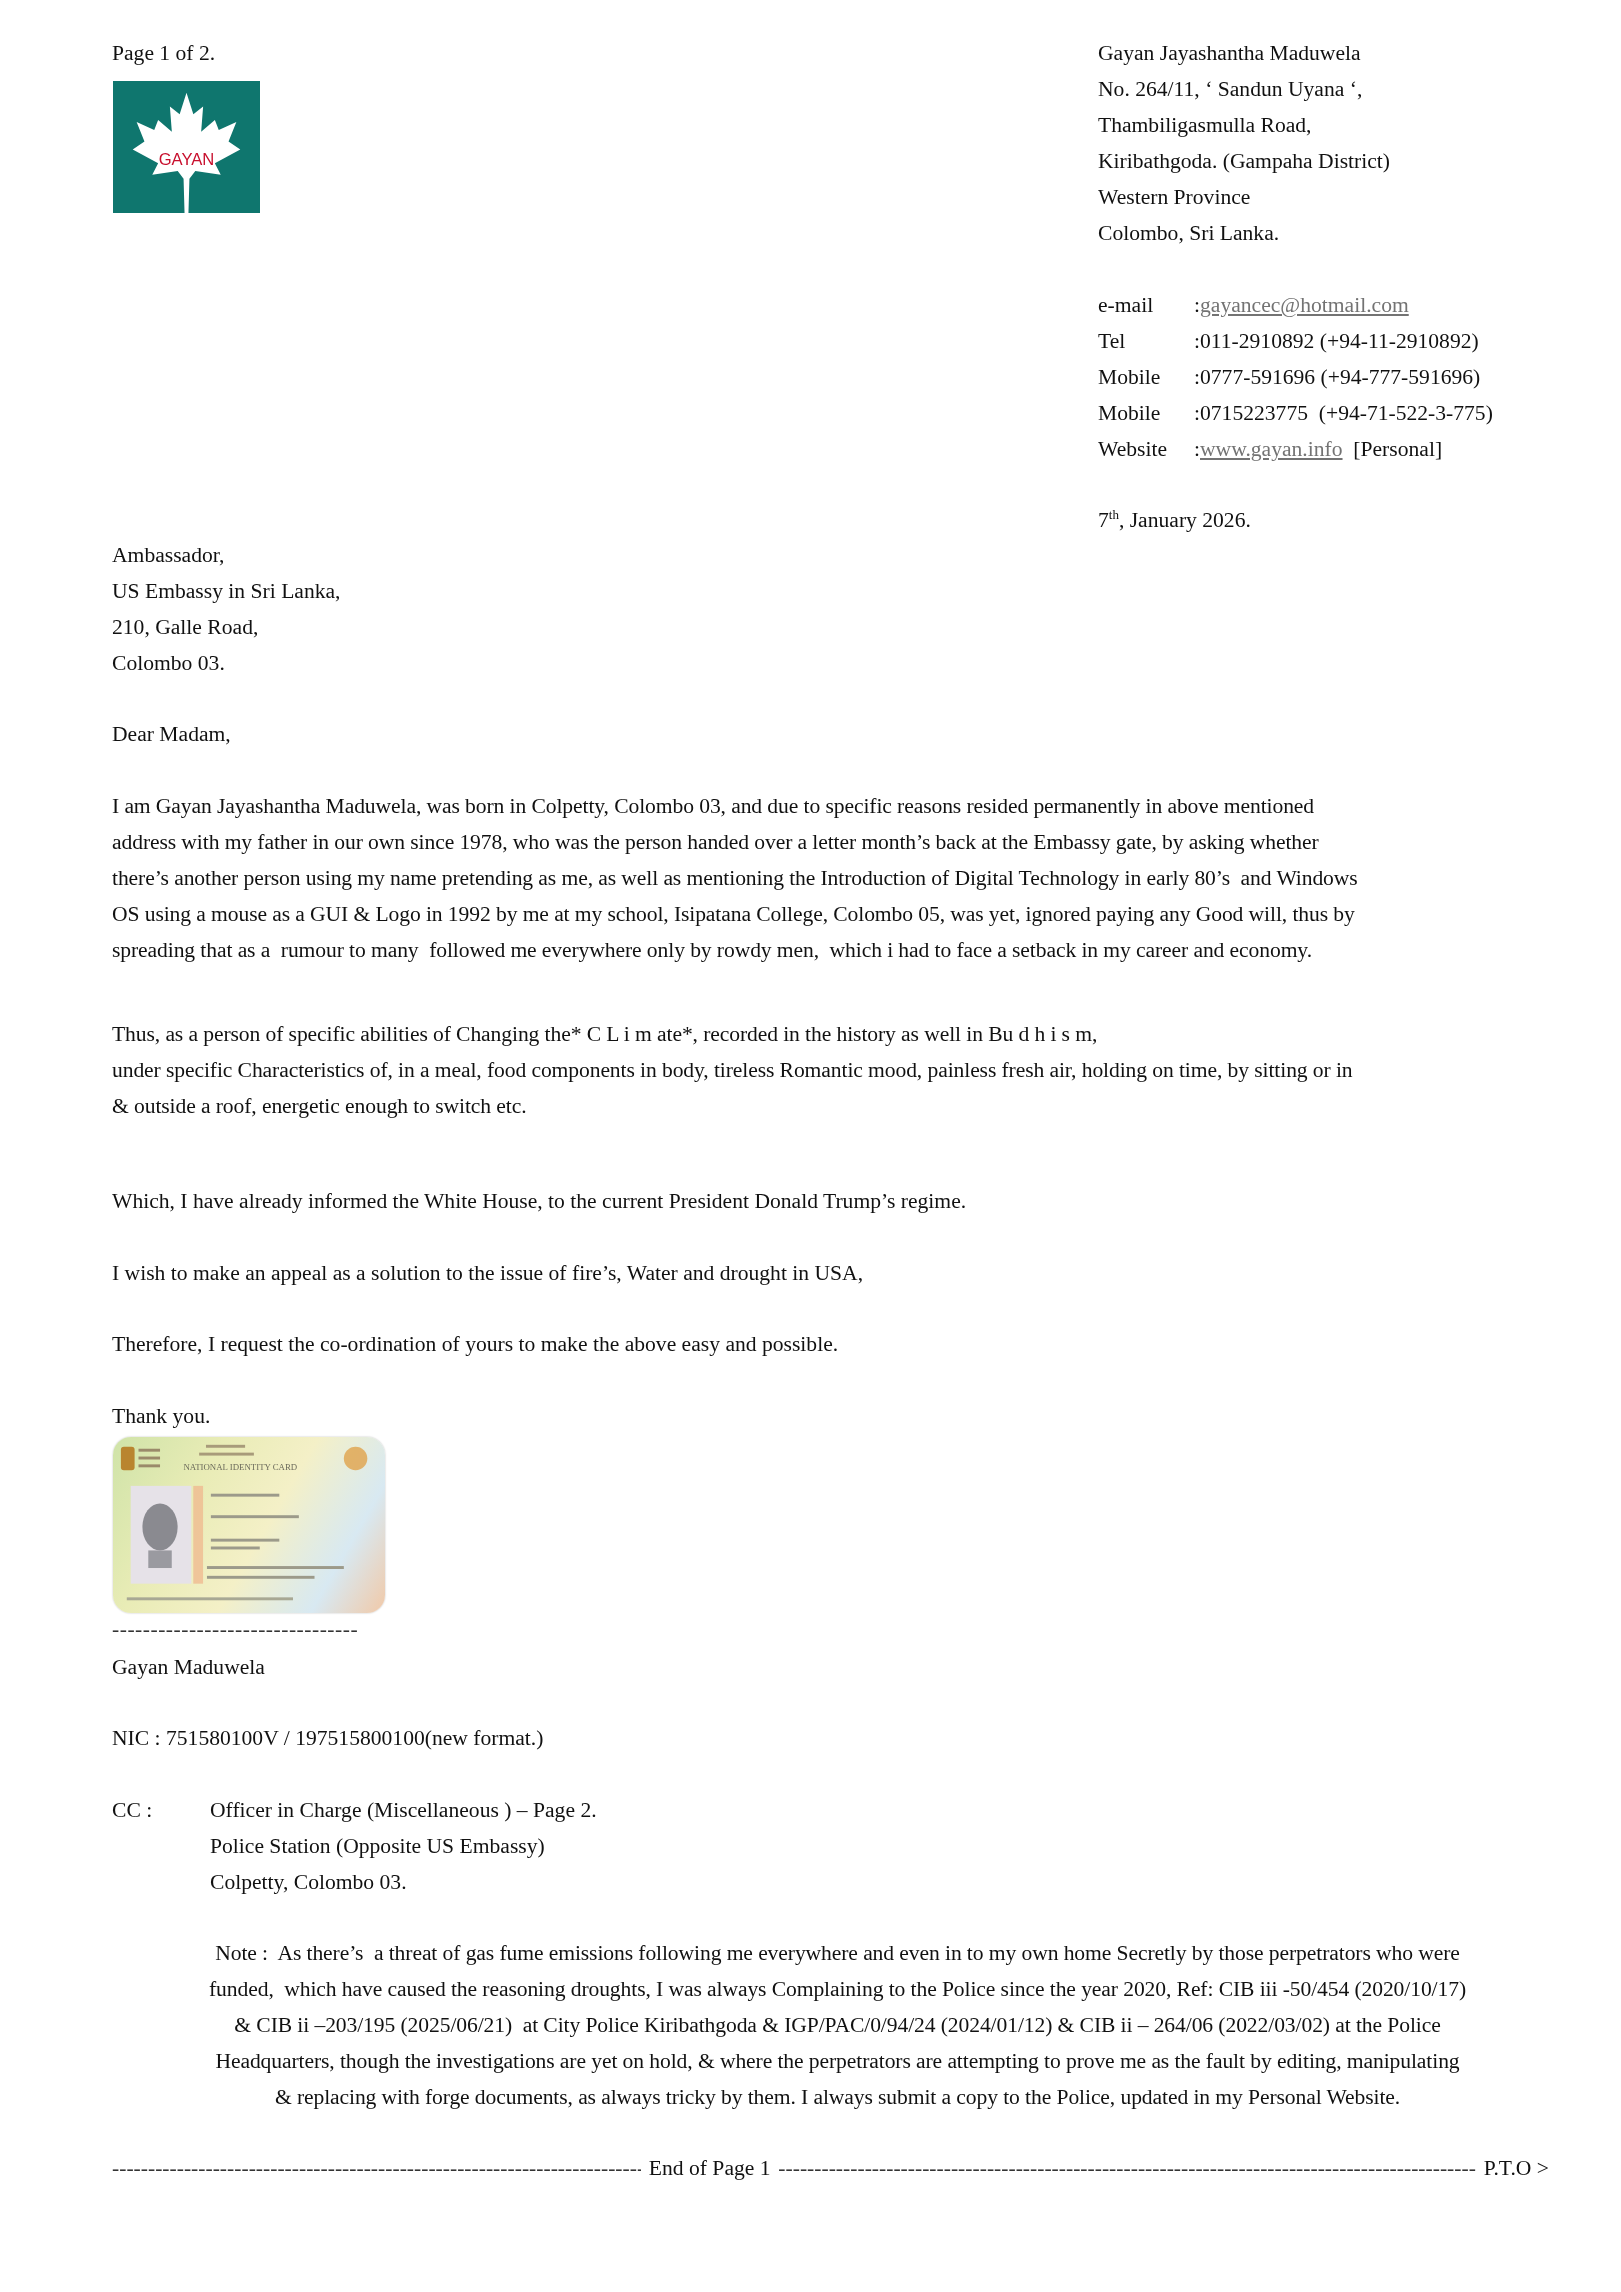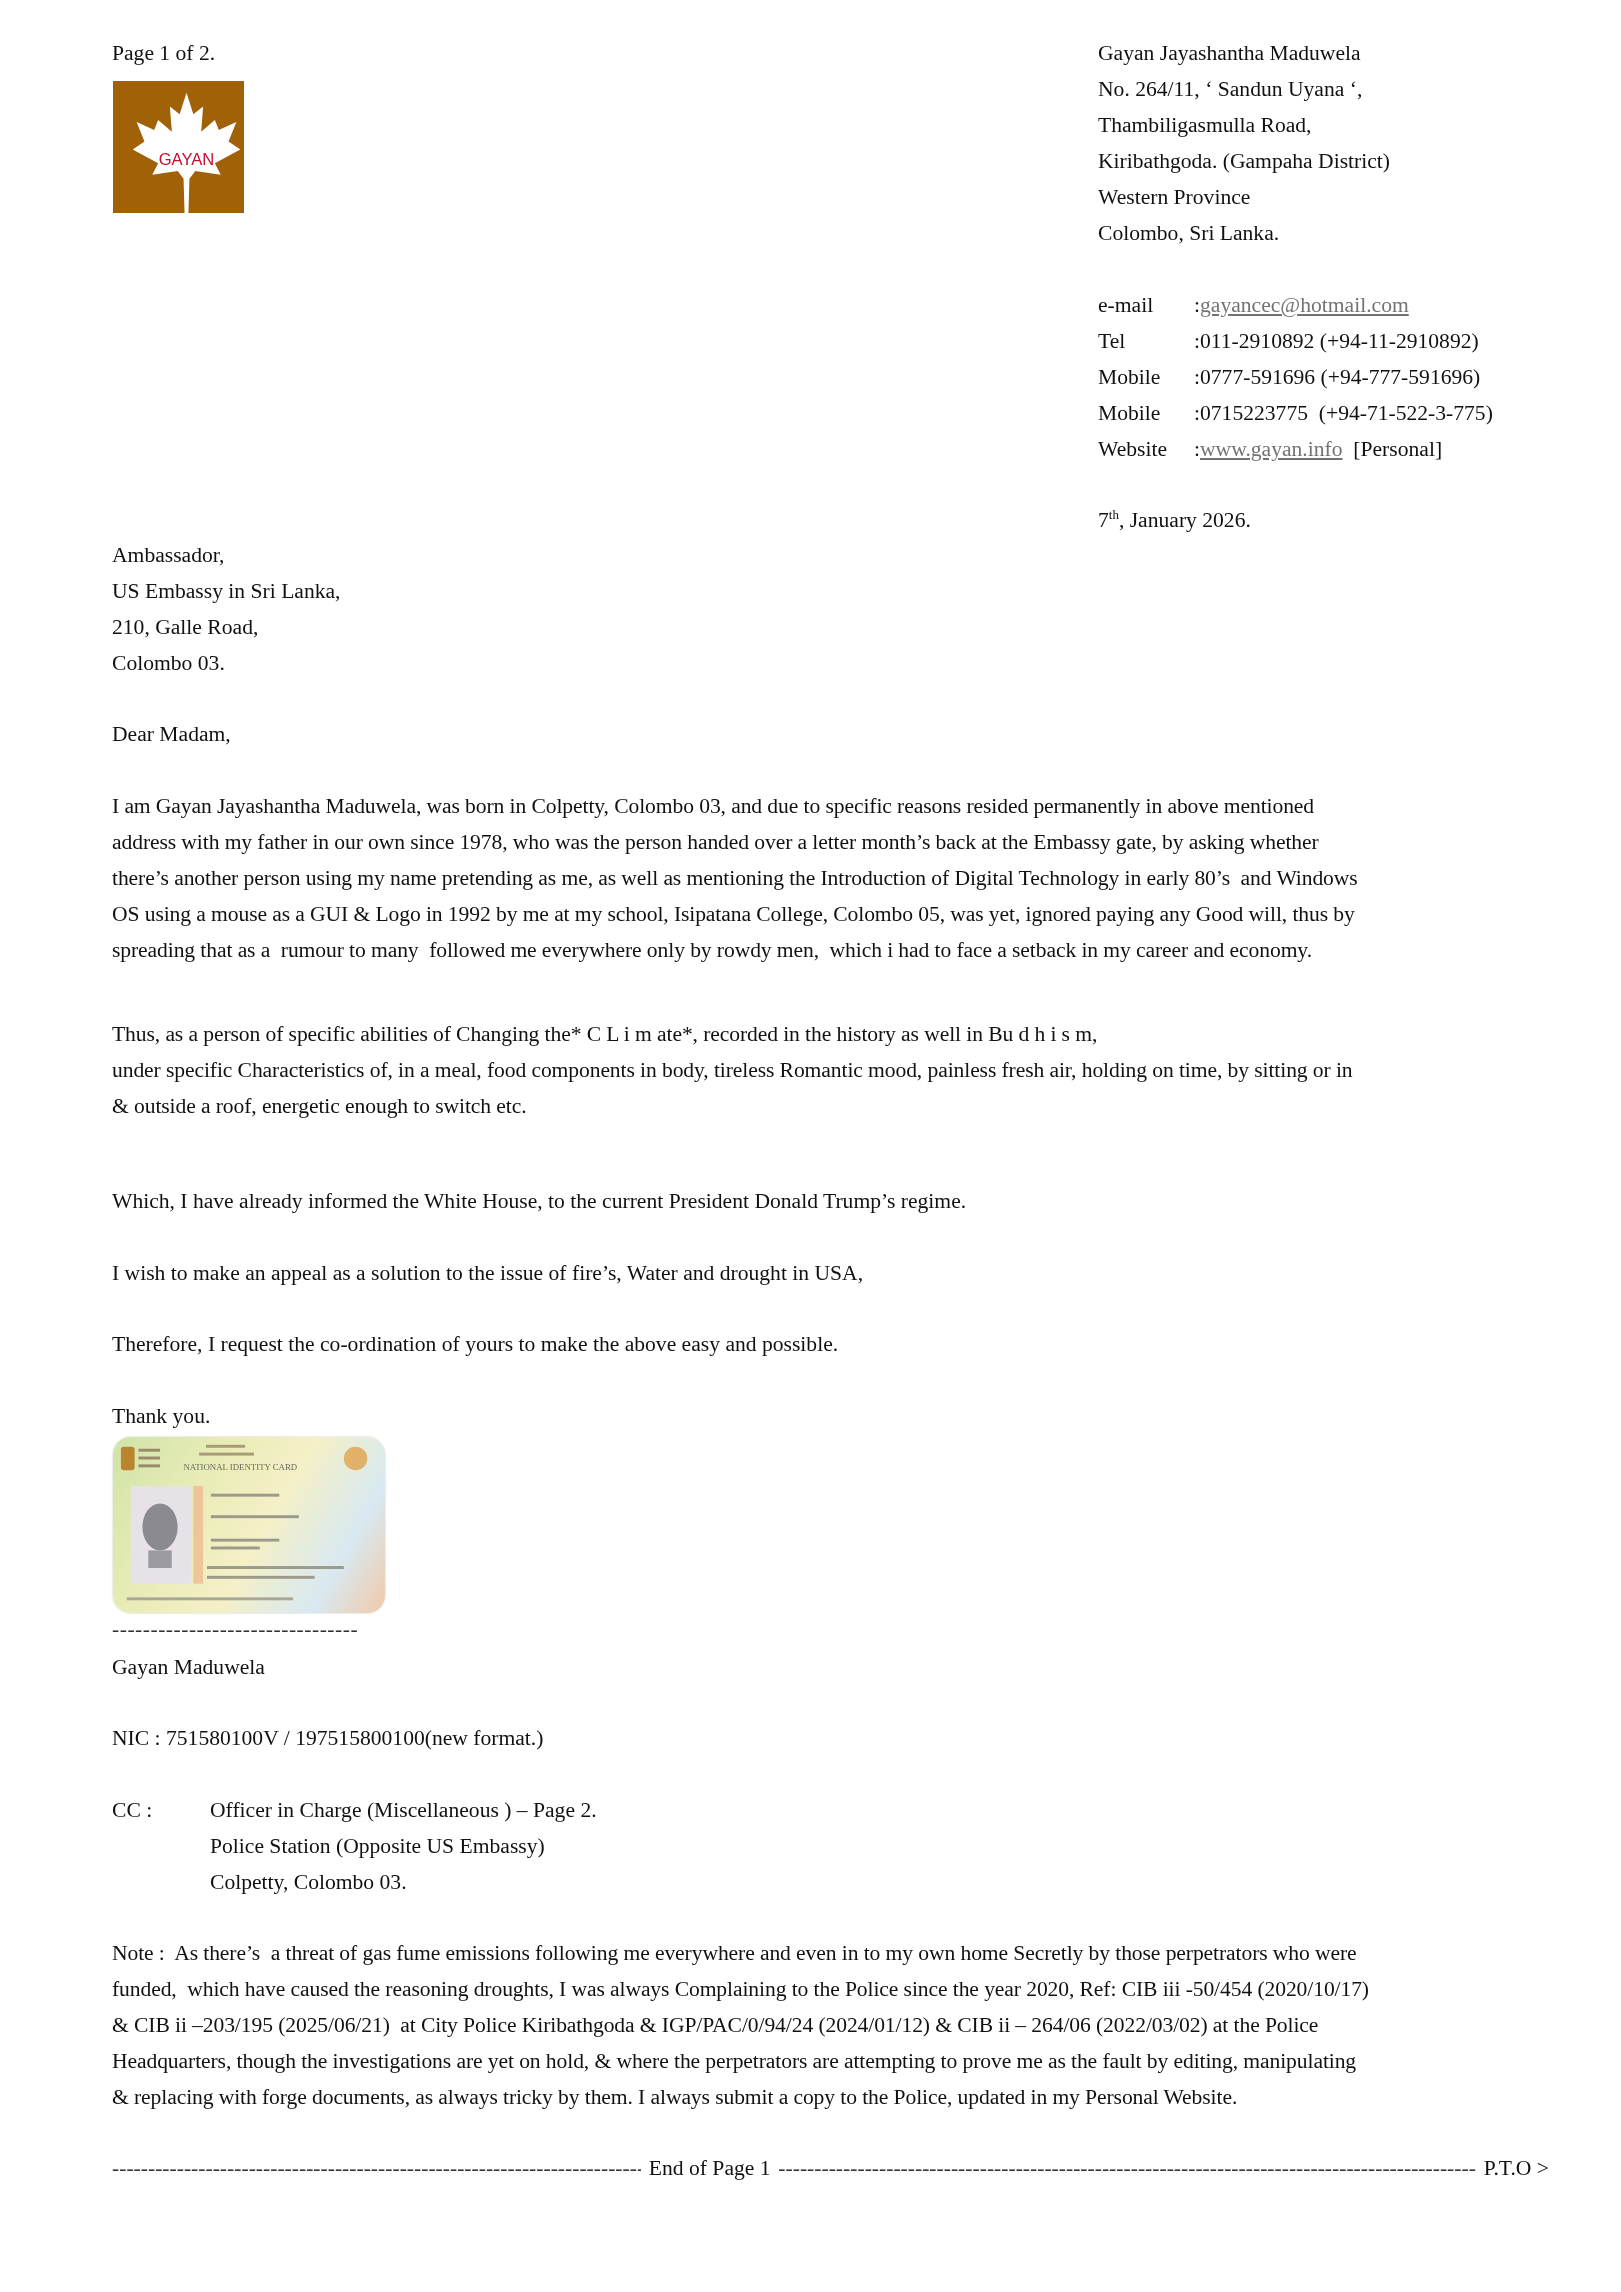--- a/index.html
+++ b/index.html
@@ -4,21 +4,21 @@
 <style>
   html, body { margin: 0; padding: 0; background: #ffffff; }
   body {
     width: 1621px; height: 2293px; position: relative; overflow: hidden;
     font-family: "Liberation Serif", "DejaVu Serif", serif;
     color: #111; font-size: 21.6px;
   }
   .abs { position: absolute; }
   .line { height: 36px; line-height: 36px; white-space: nowrap; }
   #page-num { left: 112px; top: 35px; }
-  #logo { left: 113px; top: 81px; width: 131px; height: 132px; background: #a16207; overflow: hidden; }
+  #logo { left: 113px; top: 81px; width: 147px; height: 132px; background: #0f766e; overflow: hidden; }
   #logo svg { display: block; }
   #sender { left: 1098px; top: 35px; }
   #contacts { left: 1098px; top: 287px; }
   .crow { display: flex; }
   .clabel { width: 96px; }
   a.link { color: #737373; text-decoration: underline; }
   #date { left: 1098px; top: 502px; }
   sup { font-size: 13px; line-height: 0; vertical-align: super; }
   #recipient { left: 112px; top: 537px; }
   #salutation { left: 112px; top: 716px; }
@@ -31,21 +31,21 @@
   #p5 { top: 1326px; }
   #thanks { left: 112px; top: 1398px; }
   #idcard { left: 113px; top: 1437px; width: 272px; height: 176px; border-radius: 18px; overflow: hidden;
     background: linear-gradient(120deg, #cfe3a8 0%, #e9ecb6 30%, #f4f0c7 55%, #d8e9f2 80%, #f1c9a8 100%);
     box-shadow: 0 0 2px #bbb; }
   #sig-dash { left: 112px; top: 1617px; color: #333; letter-spacing: 0.5px; }
   #signame { left: 112px; top: 1649px; }
   #nic { left: 112px; top: 1720px; }
   #cc-label { left: 112px; top: 1792px; }
   #cc-lines { left: 210px; top: 1792px; }
-  #note { left: 112px; top: 1935px; }
+  #note { left: 112px; top: 1935px; text-align: center; }
   #footer { left: 112px; top: 2150px; width: 1437px; display: flex; align-items: center; }
   .dashfill { flex: 1; overflow: hidden; white-space: nowrap; color: #333; }
   .foot-text { padding: 0 7.8px; white-space: nowrap; }
 </style>
 </head>
 <body>
 
 <div id="page-num" class="abs line">Page 1 of 2.</div>
 
 <div id="logo" class="abs">

